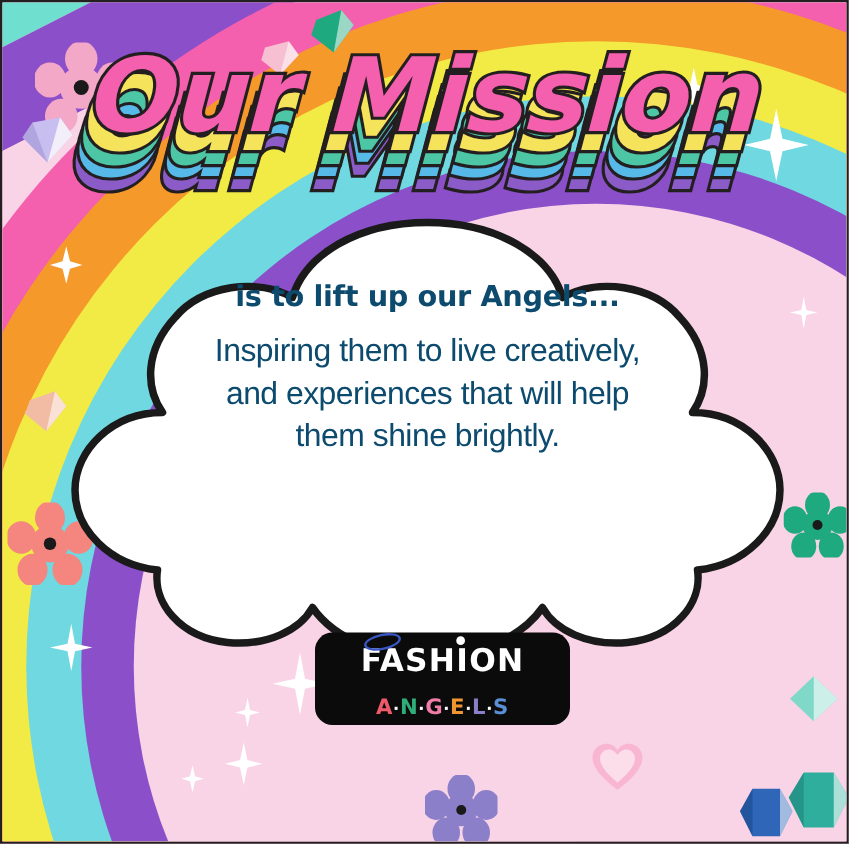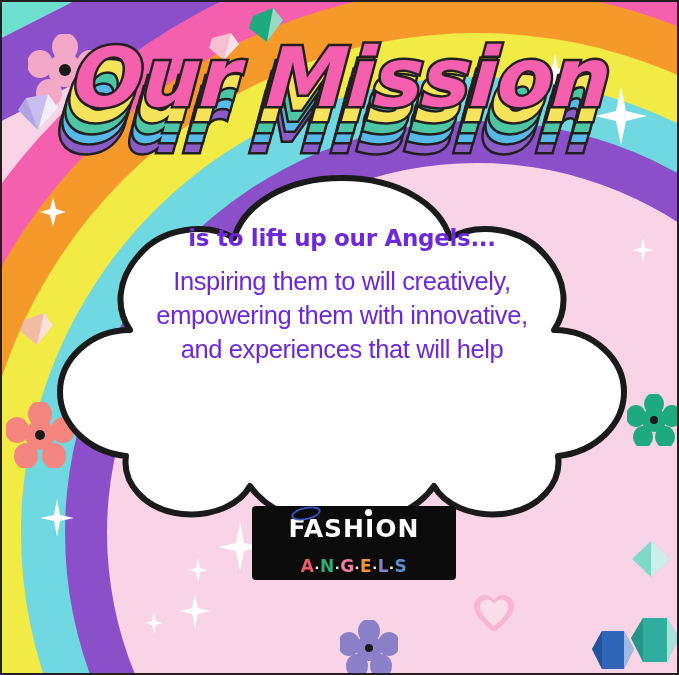--- a/index.html
+++ b/index.html
@@ -65,37 +65,37 @@
   .t3{color:#4cc6a4;transform:translate(-10px,26px) skewX(-4deg);}
   .t2{color:#f5e35c;transform:translate(-6px,15px)  skewX(-4deg);}
   .t1{color:#f45fae;transform:translate(0,0)        skewX(-4deg);}
 
   
   #cloud{position:absolute;left:16px;top:168px;width:648px;height:360px;}
   #cloud svg{display:block;width:100%;height:100%;}
 
   #cloud-text{
     position:absolute;left:80px;top:222px;width:520px;
-    text-align:center;color:#6d28d9;
+    text-align:center;color:#0c4a6e;
   }
   #headline{
     font-family:"DejaVu Sans", sans-serif;
     font-weight:bold;font-size:23px;line-height:28px;
     letter-spacing:-.3px;margin:0 0 12px 0;
   }
   #bodytext{
     font-family:"Liberation Sans", sans-serif;
     font-size:25.5px;line-height:34px;letter-spacing:-.4px;margin:0;
   }
   #bodytext .ln{display:block;}
 
   
   #logo{
     position:absolute;left:250px;top:504px;width:204px;height:74px;
-    background:#0b0b0b;border-radius:4px;
+    background:#0b0b0b;border-radius:14px;
     display:flex;flex-direction:column;align-items:center;justify-content:center;
     overflow:hidden;
   }
   #logo-fashion{
     position:relative;color:#ffffff;
     font-family:"DejaVu Sans", sans-serif;
     font-weight:bold;font-size:25px;line-height:25px;
     letter-spacing:1px;margin-top:6px;
   }
   #halo{
@@ -279,23 +279,23 @@
                C606 190 576 160 536 160
                C550 140 550 110 526 84
                C504 58 460 52 432 68
                C422 34 380 8 324 8 Z" fill="#ffffff" stroke="#1a1a1a" stroke-width="6" stroke-linejoin="round"></path>
     </svg>
   </div>
 
   <div id="cloud-text">
     <p id="headline">is to lift up our Angels...</p>
     <p id="bodytext">
-      <span class="ln">Inspiring them to will creatively,</span>
-      <span class="ln">empowering them with innovative,</span>
+      <span class="ln">Inspiring them to live creatively,</span>
       <span class="ln">and experiences that will help</span>
+      <span class="ln">them shine brightly.</span>
     </p>
   </div>
 
   <div id="logo">
     <div id="logo-fashion">
       <span id="halo"></span>
       <span id="dot-i"></span>
       <span>FASHION</span>
     </div>
     <div id="logo-angels"><span style="color: rgb(239, 90, 106);">A</span><span class="sep">·</span><span style="color: rgb(47, 174, 122);">N</span><span class="sep">·</span><span style="color: rgb(240, 124, 168);">G</span><span class="sep">·</span><span style="color: rgb(240, 149, 47);">E</span><span class="sep">·</span><span style="color: rgb(139, 127, 201);">L</span><span class="sep">·</span><span style="color: rgb(91, 143, 212);">S</span></div>

